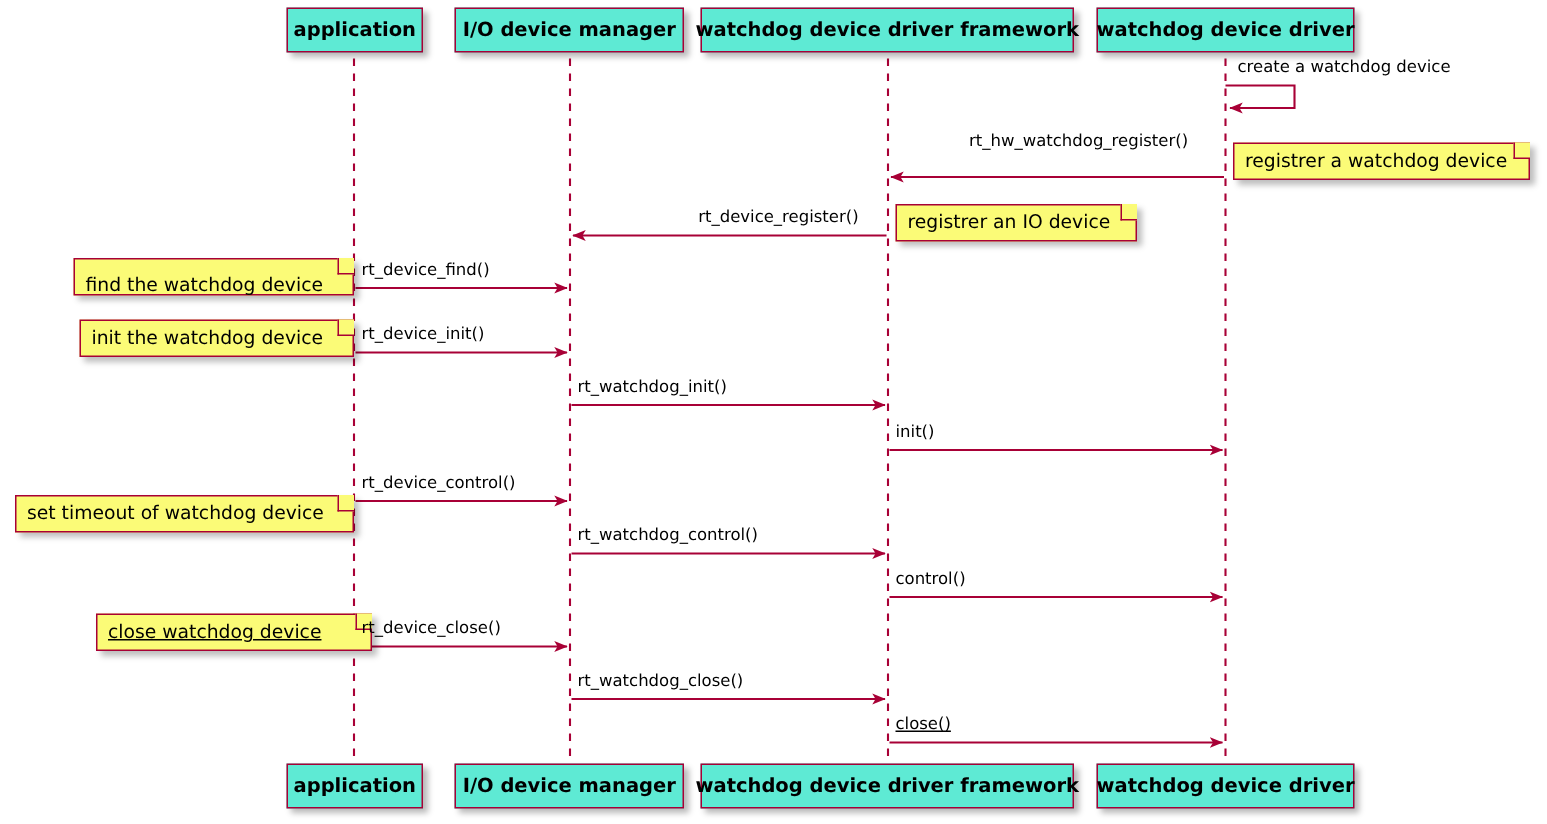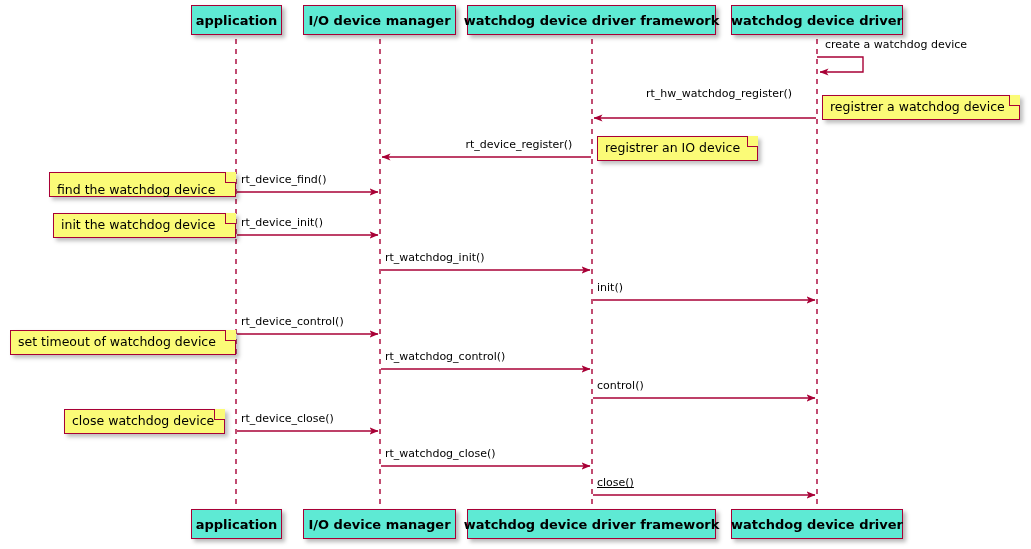--- a/index.html
+++ b/index.html
@@ -150,21 +150,21 @@
         <span class="fold"></span>
       </div>
       <div class="note" style="left: 53px; top: 213px; width: 183px; height: 25px;">
         <span>init the watchdog device</span>
         <span class="fold"></span>
       </div>
       <div class="note" style="left: 10px; top: 310px; width: 226px; height: 25px; margin-top: 20px;">
         <span>set timeout of watchdog device</span>
         <span class="fold"></span>
       </div>
-      <div class="note" style="left: 64px; top: 409px; width: 161px; height: 25px;">
+      <div class="note" style="left: 64px; top: 409px; width: 184px; height: 25px; text-decoration: underline;">
         <span>close watchdog device</span>
         <span class="fold"></span>
       </div>
     </div>
   <div id="labels-layer">
       <div class="msg-label" style="left: 825px; top: 39px;">create a watchdog device</div>
       <div class="msg-label" style="top: 88px; left: 646px;">rt_hw_watchdog_register()</div>
       <div class="msg-label" style="top: 139px; left: 465.438px;">rt_device_register()</div>
       <div class="msg-label" style="top: 174px; left: 241px;">rt_device_find()</div>
       <div class="msg-label" style="top: 217px; left: 241px;">rt_device_init()</div>

